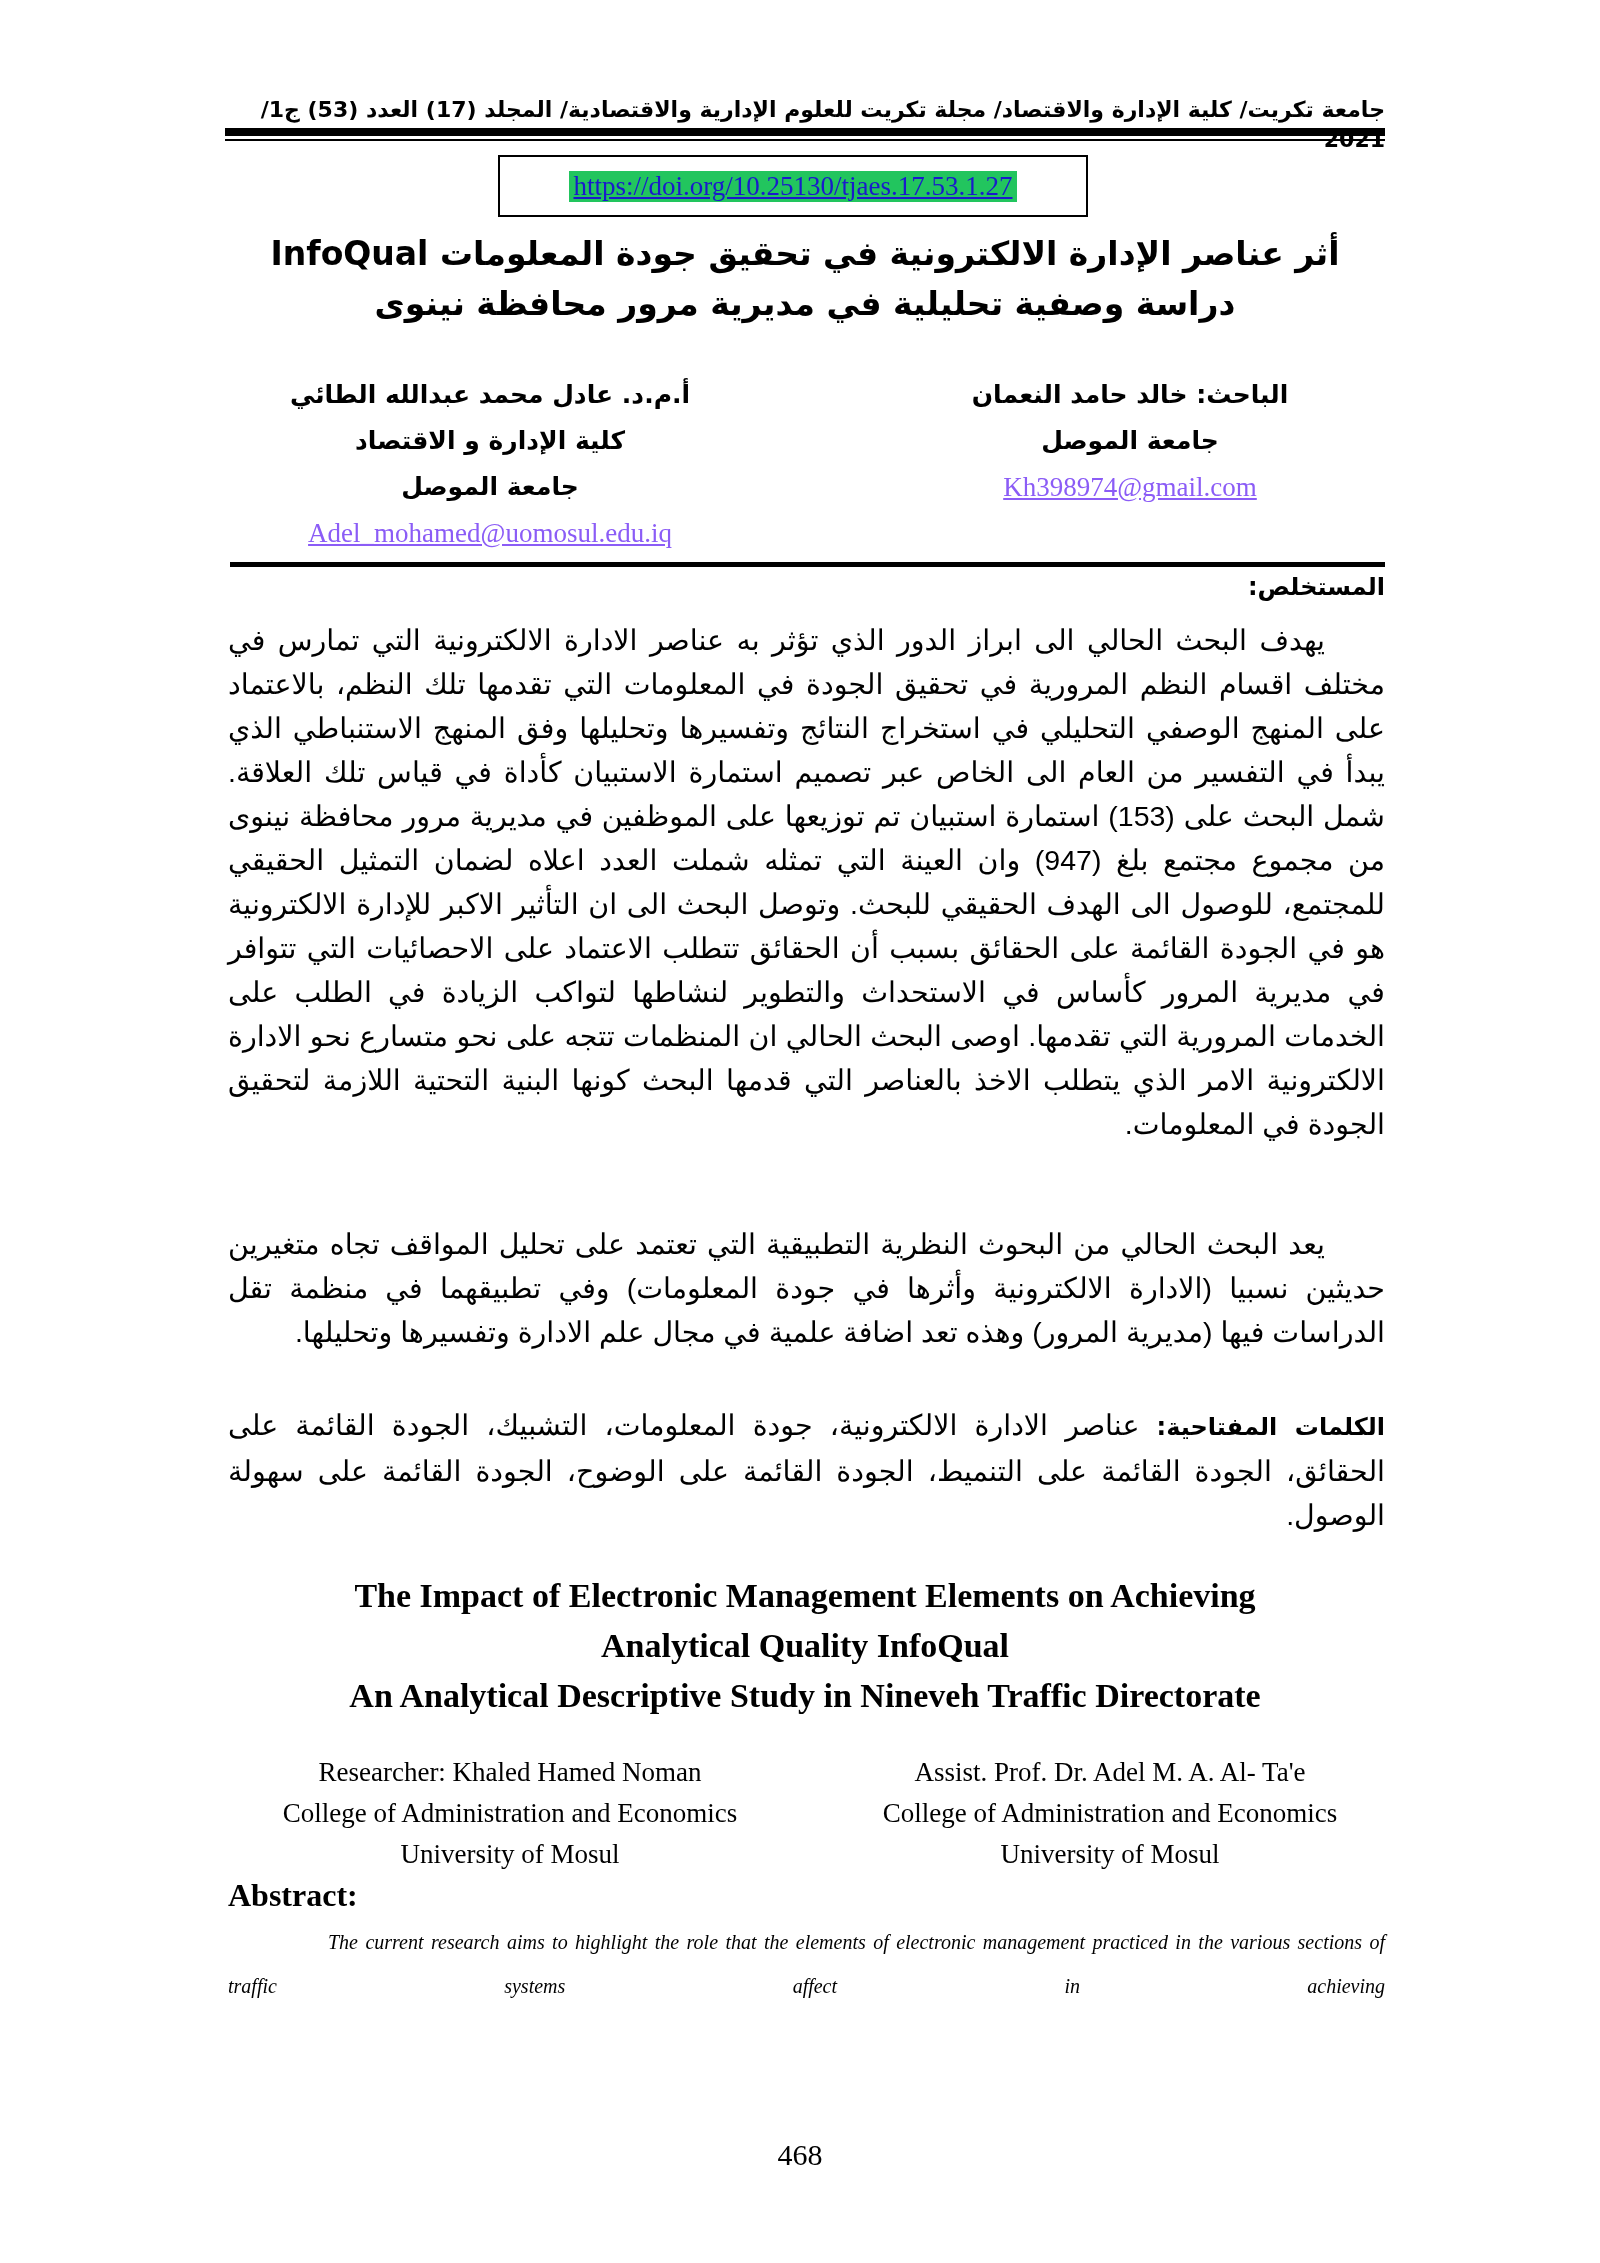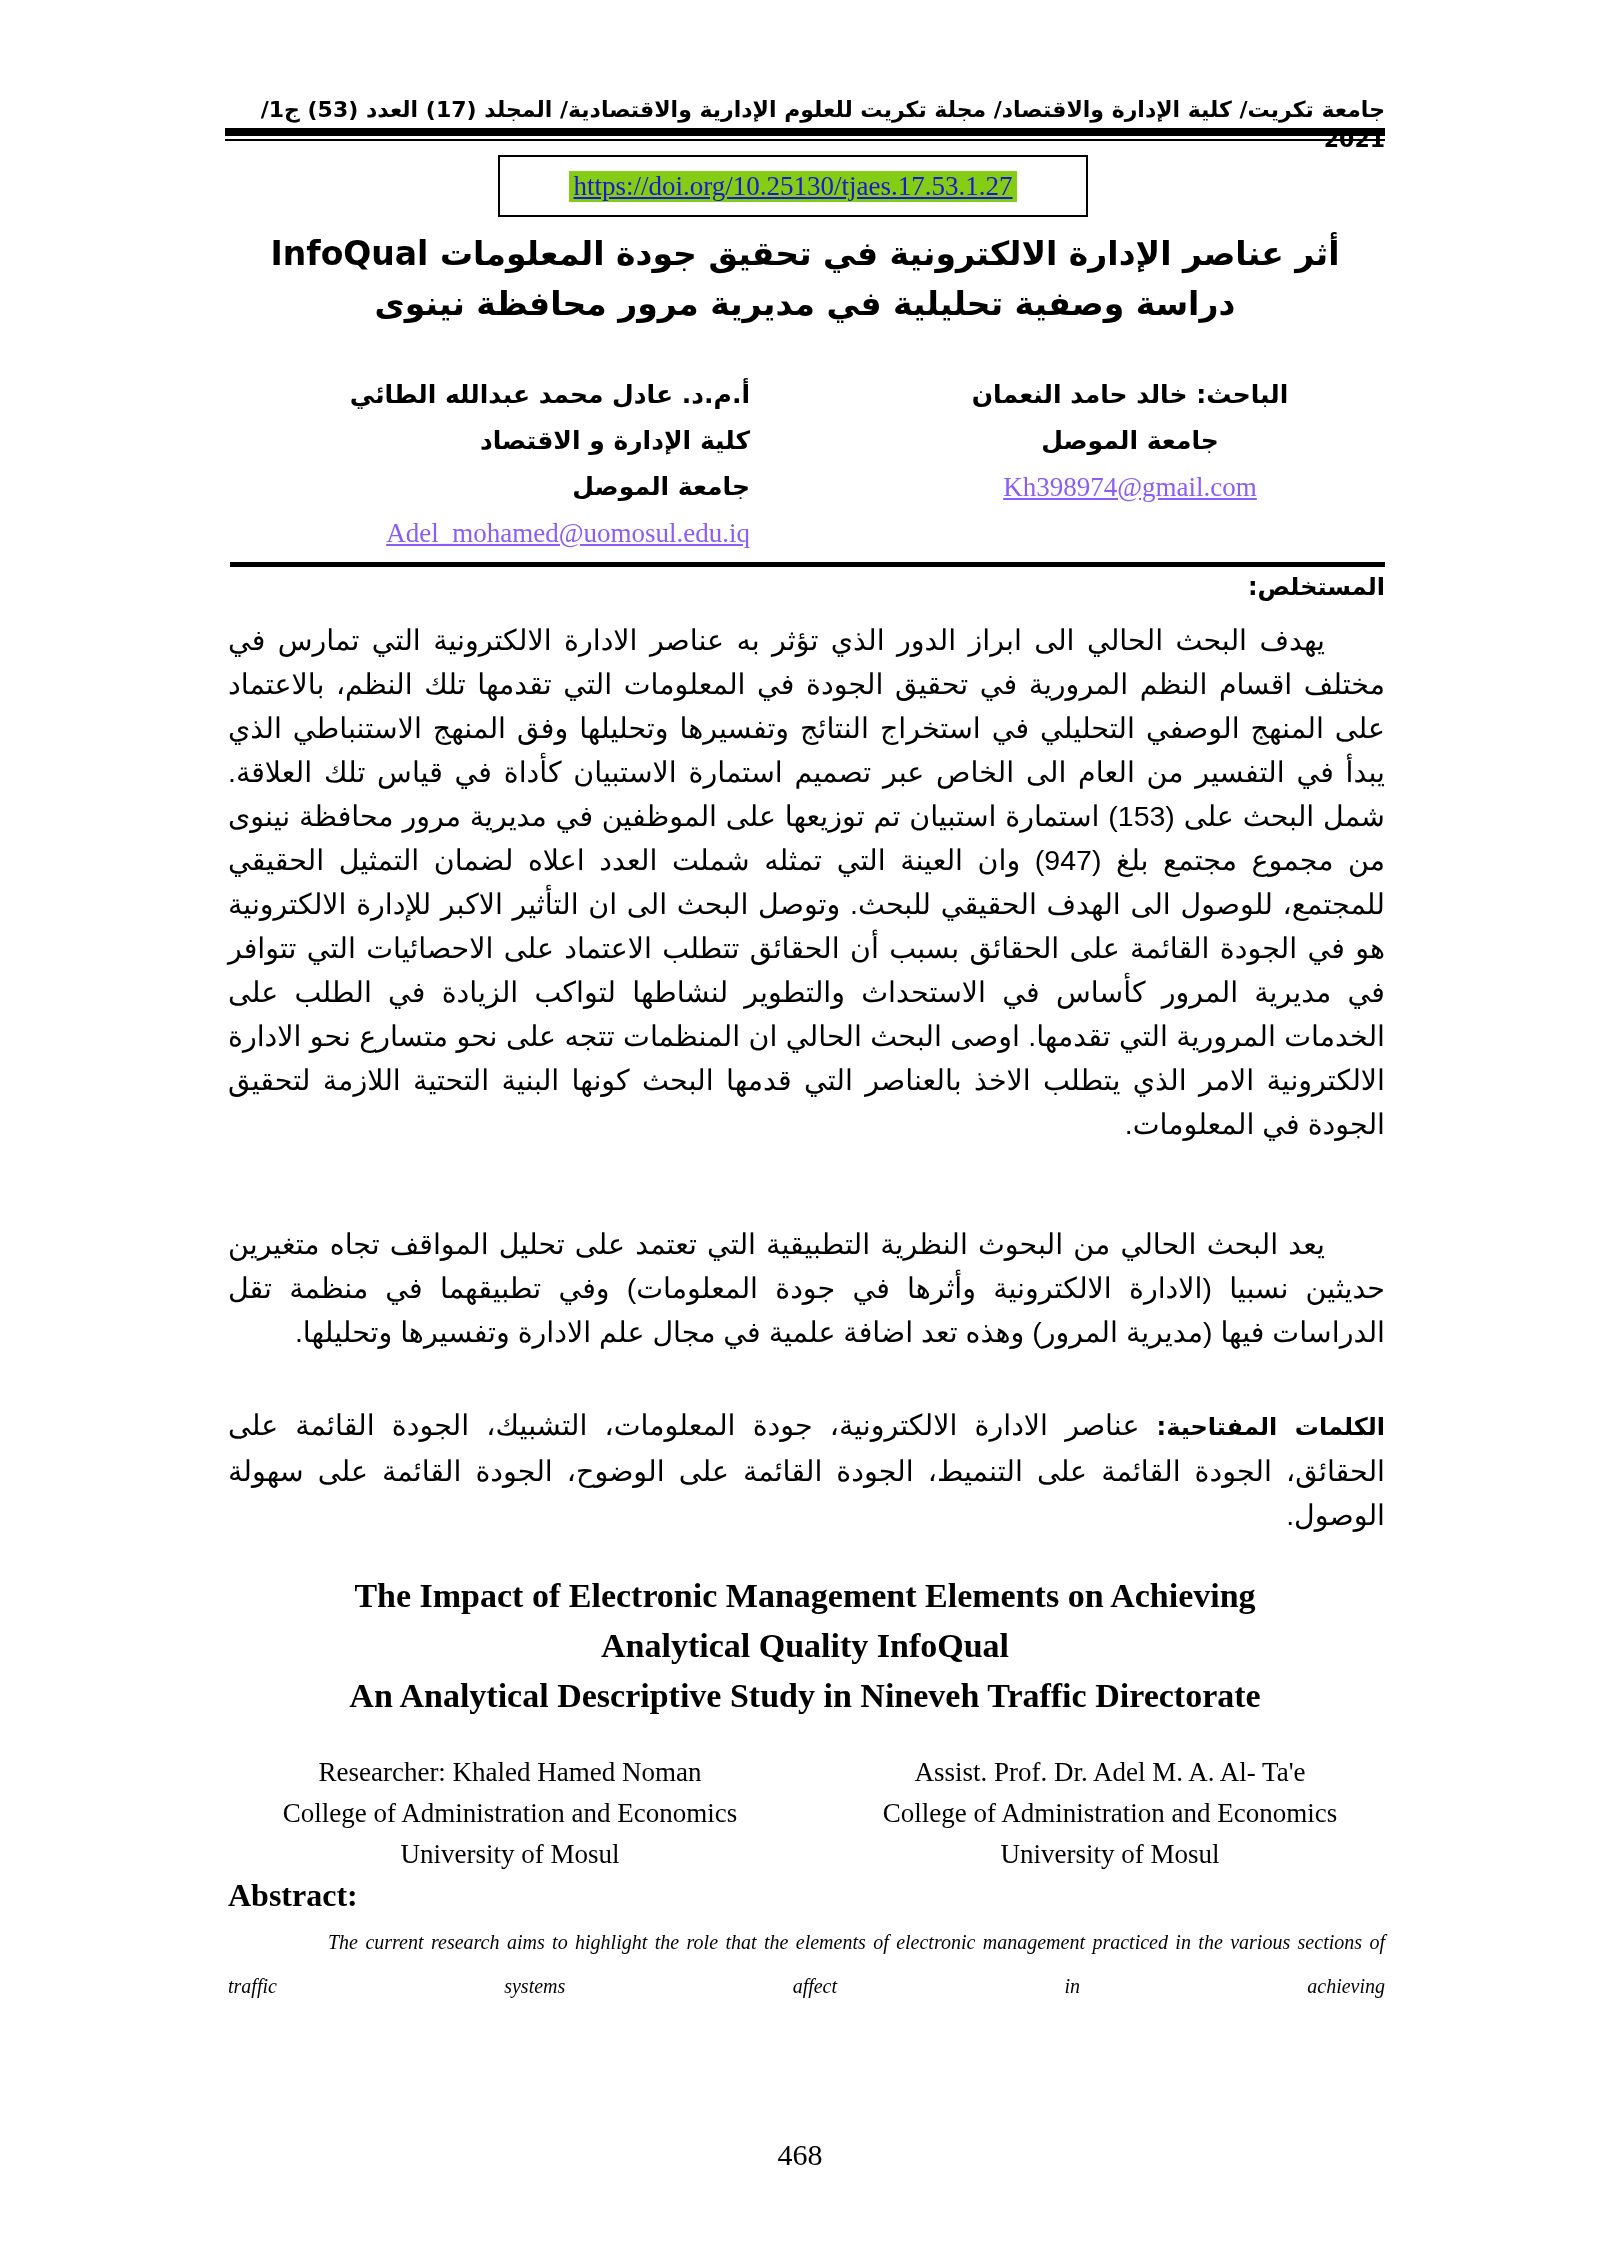--- a/index.html
+++ b/index.html
@@ -14,36 +14,36 @@
   .rule-thick { position: absolute; left: 225px; top: 128px; width: 1160px; height: 8px; background: #000; }
   .rule-thin  { position: absolute; left: 225px; top: 139px; width: 1160px; height: 2px; background: #000; }
 
   .doi-box {
     position: absolute; left: 498px; top: 155px; width: 590px; height: 62px;
     border: 2px solid #000; box-sizing: border-box;
     display: flex; align-items: center; justify-content: center;
   }
   .doi-link {
     font-family: "Liberation Serif", serif; font-size: 27px; color: #1a1acc;
-    text-decoration: underline; background: #84cc16; padding: 0 4px;
+    text-decoration: underline; background: #22c55e; padding: 0 4px;
   }
 
   .ar-title {
     position: absolute; left: 225px; width: 1160px; text-align: center; direction: rtl;
     font-family: "DejaVu Sans", sans-serif; font-weight: bold; font-size: 33px; line-height: 44px;
   }
   .ar-title.l1 { top: 232px; }
   .ar-title.l2 { top: 282px; }
 
   .ar-author {
     position: absolute; width: 520px; text-align: center; direction: rtl;
     font-family: "DejaVu Sans", sans-serif; font-weight: bold; font-size: 25px; line-height: 46px;
   }
   .ar-author.right { left: 870px; top: 372px; }
-  .ar-author.left  { left: 230px; top: 372px; text-align: right; }
+  .ar-author.left  { left: 230px; top: 372px; }
   .ar-author .email {
     font-family: "Liberation Serif", serif; font-weight: normal; font-size: 27px;
     color: #8b5cf6; text-decoration: underline; direction: ltr; display: block;
   }
 
   .rule-abstract { position: absolute; left: 230px; top: 562px; width: 1155px; height: 5px; background: #000; }
 
   .ar-abstract-head {
     position: absolute; left: 225px; top: 570px; width: 1160px; text-align: right; direction: rtl;
     font-family: "DejaVu Sans", sans-serif; font-weight: bold; font-size: 24px; line-height: 34px;

